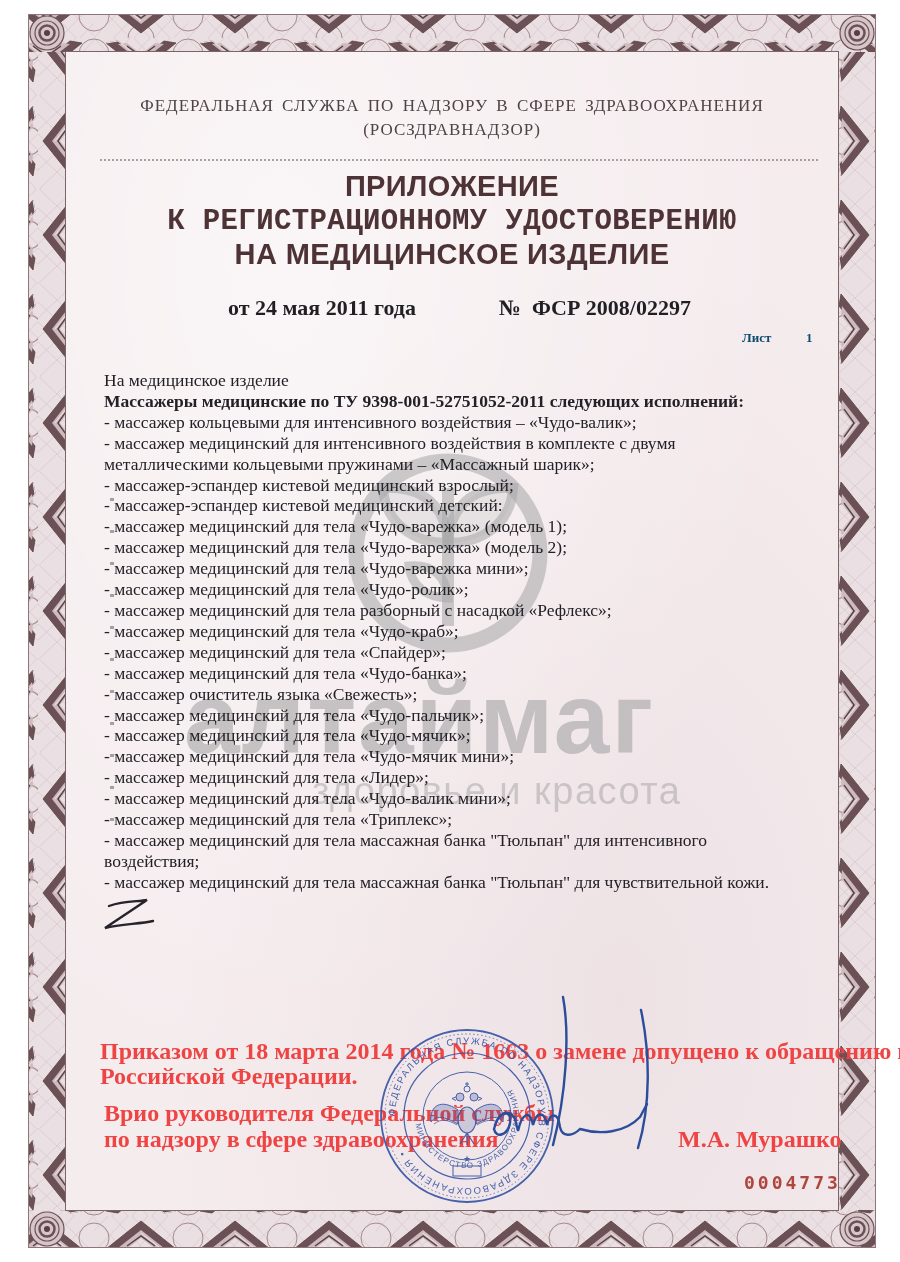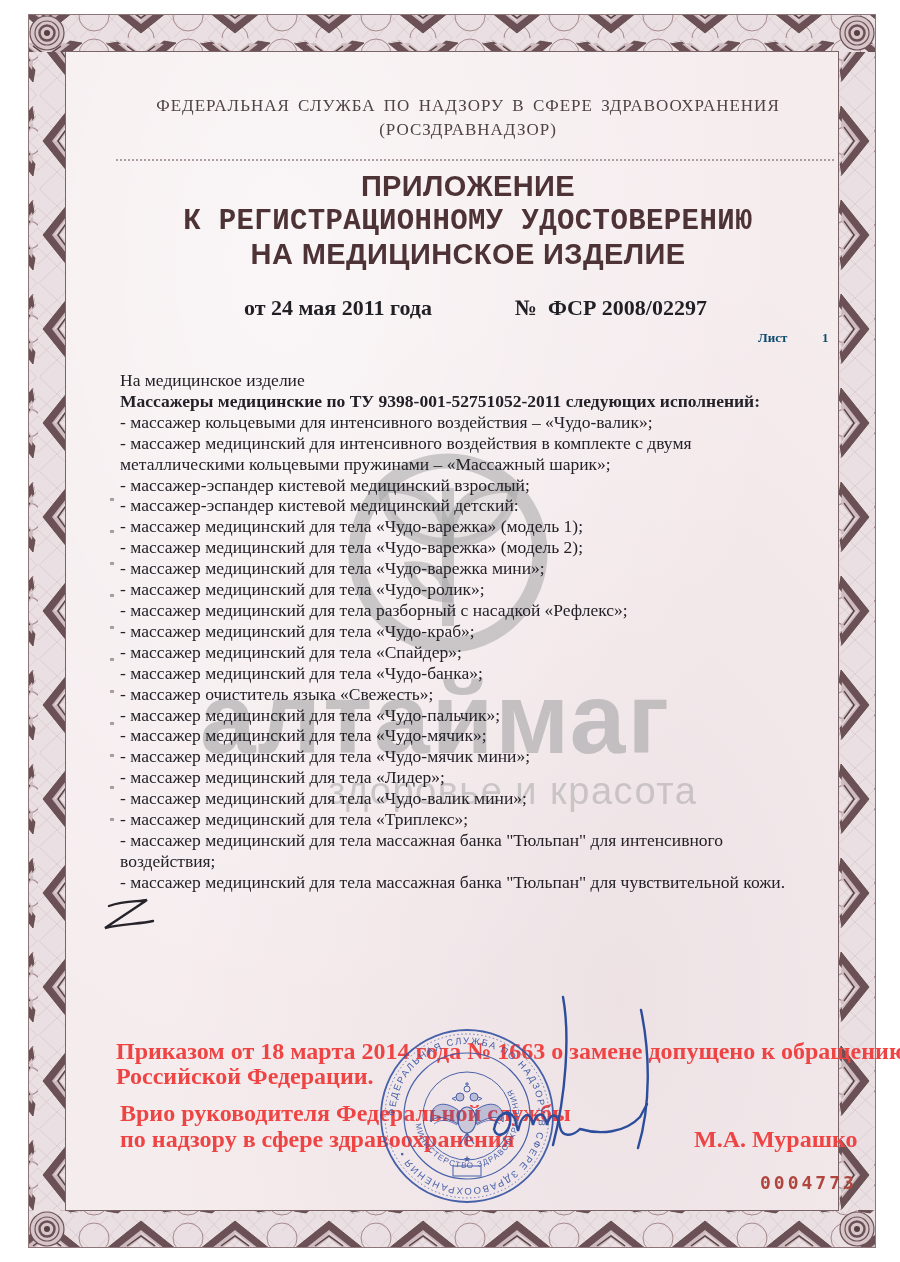--- a/index.html
+++ b/index.html
@@ -4,21 +4,21 @@
 <style>
   html,body{margin:0;padding:0;background:#ffffff;}
   .page{position:relative;width:900px;height:1262px;background:#ffffff;overflow:hidden;
         font-family:"Liberation Serif",serif;color:#2e2c30;}
   .sheet{position:absolute;left:28px;top:14px;width:848px;height:1234px;
          background:#f5ecee;
          background-image:radial-gradient(ellipse at 30% 20%, rgba(255,255,255,.5), rgba(255,255,255,0) 60%),
                           radial-gradient(ellipse at 70% 80%, rgba(214,194,200,.25), rgba(214,194,200,0) 55%);}
   .border-svg,.wm-svg,.stamp-svg,.sig-svg,.zmark-svg{position:absolute;}
   .border-svg{left:0;top:0;z-index:3;}
-  .abs{position:absolute;margin-left:16px;}
+  .abs{position:absolute;}
   .center{left:66px;width:772px;text-align:center;}
   .hdr{font-size:17px;letter-spacing:1px;word-spacing:3px;color:#4e4345;z-index:4;}
   .rule-dotted{border-top:2px dotted rgba(130,112,116,.65);height:0;z-index:4;}
   .ttl{font-family:"Liberation Sans",sans-serif;font-weight:700;font-size:29px;
        letter-spacing:.4px;color:#4e3336;z-index:4;}
   .reg{font-weight:700;font-size:22px;color:#201f24;white-space:pre;z-index:4;}
   .sheetno{font-weight:700;font-size:13px;color:#0c4a6e;z-index:4;}
   .bodyblock{left:104px;top:370px;width:740px;font-size:17.5px;line-height:20.9px;
              color:#232127;z-index:5;}
   .body-line{white-space:nowrap;}

